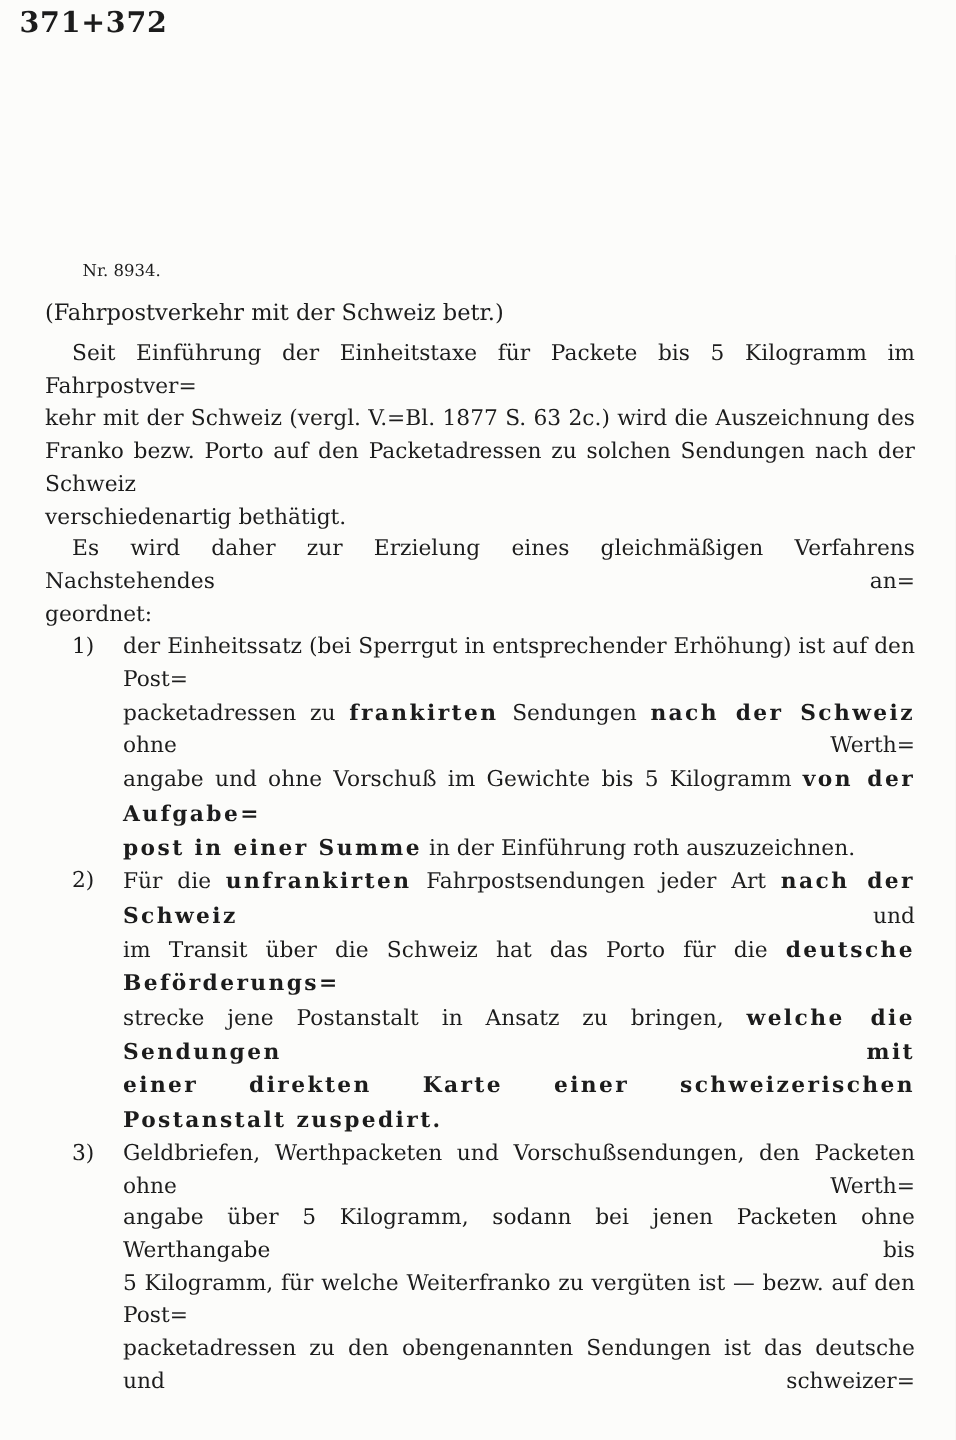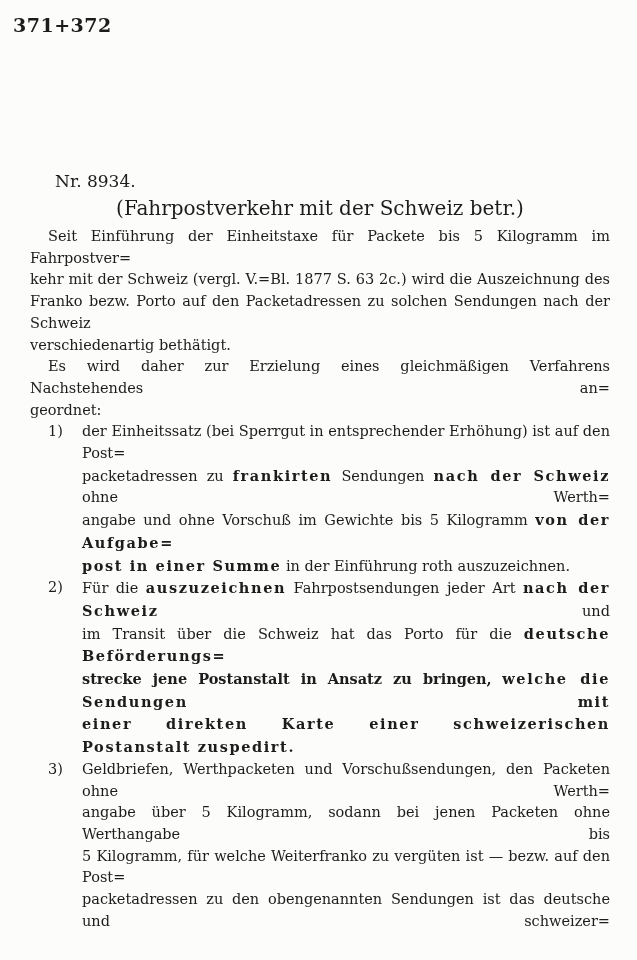--- a/index.html
+++ b/index.html
@@ -9,41 +9,41 @@
     font-family:"DejaVu Serif", serif;
   }
   .page{
     position:relative;
     width:637px;height:960px;
     background:#fcfcfa;
     color:#1c1c1c;
     overflow:hidden;
   }
   .pagenum{
-    position:absolute;top:14px;left:13px;
+    position:absolute;top:4px;left:13px;
     font-size:19px;font-weight:bold;letter-spacing:0.5px;
   }
   .content{
     padding:170px 27px 0 30px; 
   }
   .nr{
-    font-size:17px;margin-left:25px;line-height:22px;
+    font-size:11px;margin-left:25px;line-height:22px;
   }
   .subject{
-    font-size:20px;text-align:center;line-height:22px;margin-top:5px;
+    font-size:15px;text-align:left;line-height:22px;margin-top:5px;
   }
   .bodytext{
     margin-top:7px;
     font-size:14.5px;line-height:21.7px;
   }
   .ln{ text-align:justify; text-align-last:justify; }
   .ln.end{ text-align-last:left; }
   .ln.ind{ text-indent:18px; }
   .sp{ letter-spacing:1.6px;font-weight:bold; }
-  .b{ font-weight:bold;margin-top:24px; }
+  .b{ font-weight:normal;margin-top:24px; }
   .item{ position:relative; padding-left:52px; }
   .item .marker{ position:absolute; left:18px; top:0; }
 </style>
 </head>
 <body>
 
 <div class="page">
 
   <div class="pagenum">371+372</div>
 
@@ -73,21 +73,21 @@
             <div class="ln"><span>der Einheitssatz (bei Sperrgut in entsprechender Erhöhung) ist auf den Post=</span></div>
             <div class="ln"><span>packetadressen zu </span><span class="sp">frankirten</span><span> Sendungen </span><span class="sp">nach der Schweiz</span><span> ohne Werth=</span></div>
             <div class="ln"><span>angabe und ohne Vorschuß im Gewichte bis 5 Kilogramm </span><span class="sp">von der Aufgabe=</span></div>
             <div class="ln end"><span class="sp">post in einer Summe</span><span> in der Einführung roth auszuzeichnen.</span></div>
           </div>
       </div>
 
       <div class="item">
         <span class="marker">2)</span>
         <div>
-            <div class="ln"><span>Für die </span><span class="sp">auszuzeichnen</span><span> Fahrpostsendungen jeder Art </span><span class="sp">nach der Schweiz</span><span> und</span></div>
+            <div class="ln"><span>Für die </span><span class="sp">unfrankirten</span><span> Fahrpostsendungen jeder Art </span><span class="sp">nach der Schweiz</span><span> und</span></div>
             <div class="ln"><span>im Transit über die Schweiz hat das Porto für die </span><span class="sp">deutsche Beförderungs=</span></div>
             <div class="ln"><span class="b">strecke jene Postanstalt in Ansatz zu bringen,</span><span> </span><span class="sp">welche die Sendungen mit</span></div>
             <div class="ln end"><span class="sp">einer direkten Karte einer schweizerischen Postanstalt zuspedirt.</span></div>
           </div>
       </div>
 
       <div class="item">
         <span class="marker">3)</span>
         <div>
             <div class="ln"><span>Geldbriefen, Werthpacketen und Vorschußsendungen, den Packeten ohne Werth=</span></div>

